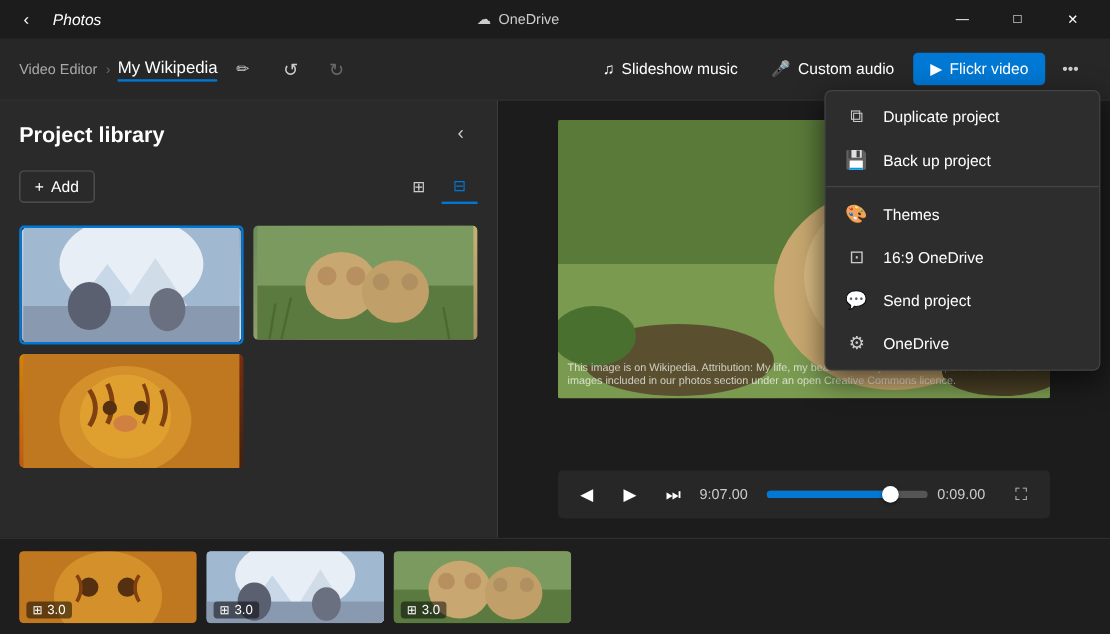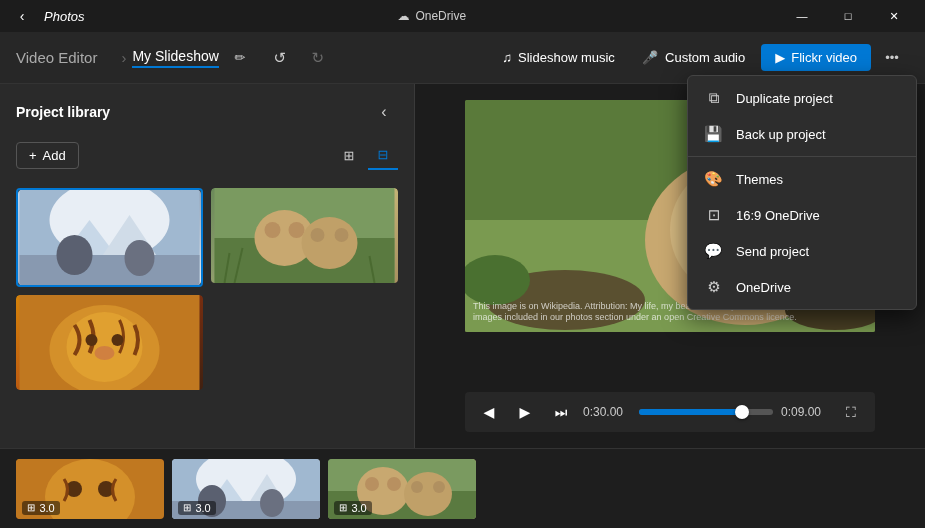--- a/index.html
+++ b/index.html
@@ -74,22 +74,22 @@
       border-bottom: 1px solid #333;
     }
     .toolbar-left {
       display: flex;
       align-items: center;
       gap: 6px;
     }
     .breadcrumb {
       display: flex;
       align-items: center;
-      gap: 24px;
-      font-size: 15px;
+      gap: 7px;
+      font-size: 12px;
       color: #aaa;
     }
     .breadcrumb-separator { color: #666; }
     .project-name {
       font-size: 14px;
       color: #fff;
       border-bottom: 2px solid #0078d4;
       padding-bottom: 2px;
     }
     .edit-icon-btn {
@@ -159,21 +159,21 @@
       display: flex;
       flex-direction: column;
     }
     .sidebar-header {
       display: flex;
       align-items: center;
       justify-content: space-between;
       padding: 14px 16px 10px;
     }
     .sidebar-title {
-      font-size: 14px;
+      font-size: 18px;
       font-weight: 600;
       color: #fff;
     }
     .collapse-btn {
       width: 28px; height: 28px;
       display: flex; align-items: center; justify-content: center;
       cursor: pointer; border-radius: 4px;
       color: #ccc; font-size: 16px;
     }
 
@@ -438,21 +438,21 @@
     <div class="window-btn close">✕</div>
   </div>
 </div>
 
 <div class="toolbar">
   <div class="toolbar-left">
     <div class="breadcrumb">
       <span>Video Editor</span>
       <span class="breadcrumb-separator">›</span>
     </div>
-    <span class="project-name">My Slideshow</span>
+    <span class="project-name">My Wikipedia</span>
     <div class="edit-icon-btn">
       <span>✏</span>
     </div>
   </div>
 
   <div class="undo-redo">
     <div class="icon-btn">
       <span>↺</span>
     </div>
     <div class="icon-btn disabled">
@@ -592,21 +592,21 @@
     <div class="playback-controls">
       <div class="ctrl-btn">
         <span>◀</span>
       </div>
       <div class="ctrl-btn">
         <span>▶</span>
       </div>
       <div class="ctrl-btn">
         <span>⏭</span>
       </div>
-      <span class="time-label">0:30.00</span>
+      <span class="time-label">9:07.00</span>
       <div class="progress-bar-container">
         <div class="progress-fill"></div>
         <div class="progress-thumb"></div>
       </div>
       <span class="time-label">0:09.00</span>
       <div class="fullscreen-btn">
         <span>⛶</span>
       </div>
     </div>
   </div>

